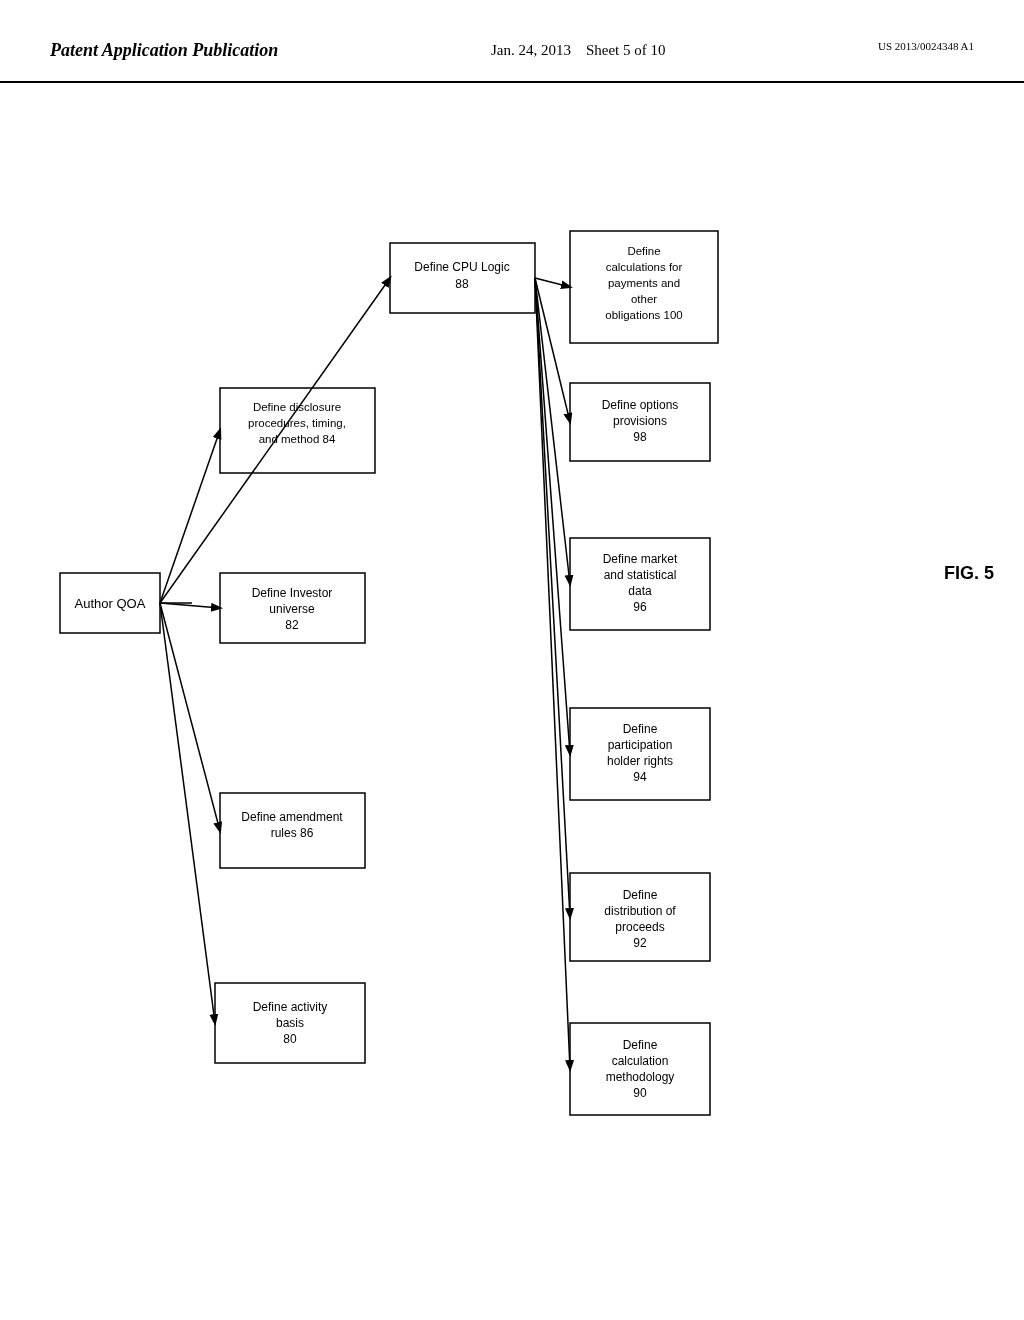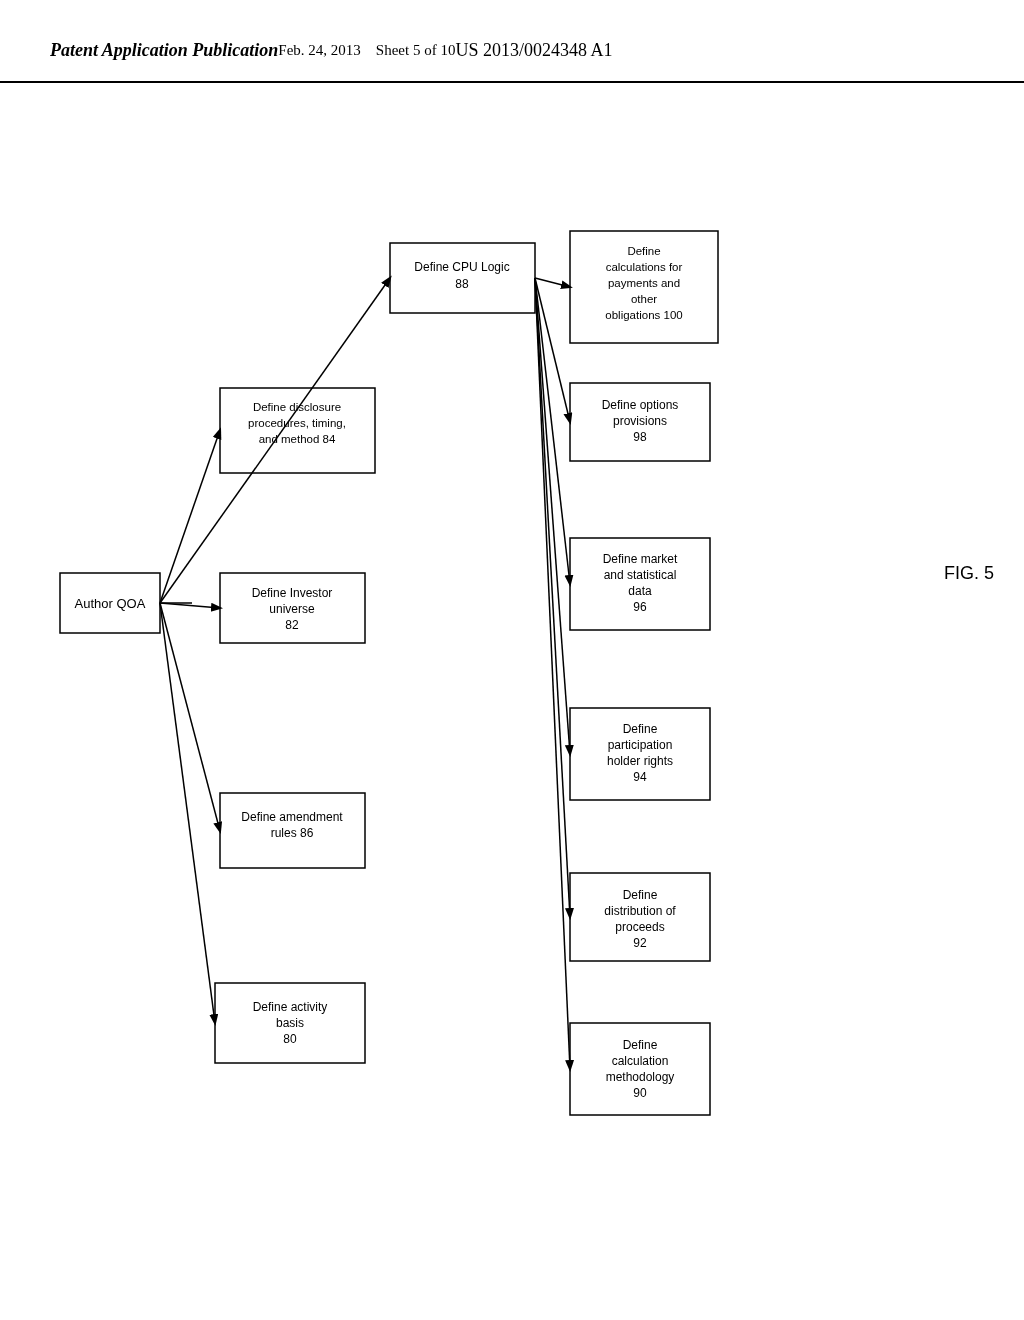--- a/index.html
+++ b/index.html
@@ -8,37 +8,38 @@
       height: 1320px;
       background: #fff;
       font-family: 'Times New Roman', Times, serif;
       position: relative;
       overflow: hidden;
     }
 
     
     .header {
       display: flex;
+      justify-content: space-between;
       align-items: flex-start;
       padding: 40px 50px 20px 50px;
       border-bottom: 2px solid #000;
     }
     .header-left {
       font-size: 18px;
       font-weight: bold;
       font-style: italic;
       font-family: 'Times New Roman', serif;
     }
     .header-center {
       font-size: 15px;
       text-align: center;
       line-height: 1.4;
     }
     .header-right {
-      font-size: 18px;
+      font-size: 11px;
       text-align: right;
     }
 
     
     .diagram-area {
       position: relative;
       width: 100%;
       height: 1180px;
     }
     .fig-label-container {
@@ -49,21 +50,21 @@
       flex-direction: column;
       align-items: center;
     }
   </style>
 </head>
 <body>
 
 <div class="header">
   <div class="header-left">Patent Application Publication</div>
   <div class="header-center">
-    <span>Feb. 24, 2013</span>&nbsp;&nbsp;&nbsp;
+    <span>Jan. 24, 2013</span>&nbsp;&nbsp;&nbsp;
     <span>Sheet 5 of 10</span>
   </div>
   <div class="header-right">US 2013/0024348 A1</div>
 </div>
 
 <div class="diagram-area">
   <svg width="1024" height="1180" style="position:absolute;top:0;left:0;">
 
     <rect x="60" y="490" width="100" height="60" fill="white" stroke="black" stroke-width="1.5"></rect>
     <text x="110" y="525" text-anchor="middle" font-family="Arial, sans-serif" font-size="13">Author QOA</text>
@@ -153,16 +154,16 @@
 
     <defs>
       <marker id="arrow" markerWidth="8" markerHeight="8" refX="6" refY="3" orient="auto" markerUnits="strokeWidth">
         <path d="M0,0 L0,6 L8,3 z" fill="black"></path>
       </marker>
     </defs>
 
   </svg>
 
   <div class="fig-label-container">
-    <div style="font-size:18px; font-weight:normal; font-family: Arial, sans-serif;">FIG. 5</div>
+    <div style="font-size:18px; font-weight:bold; font-family: Arial, sans-serif;">FIG. 5</div>
   </div>
 
 </div>
 
 </body></html>

